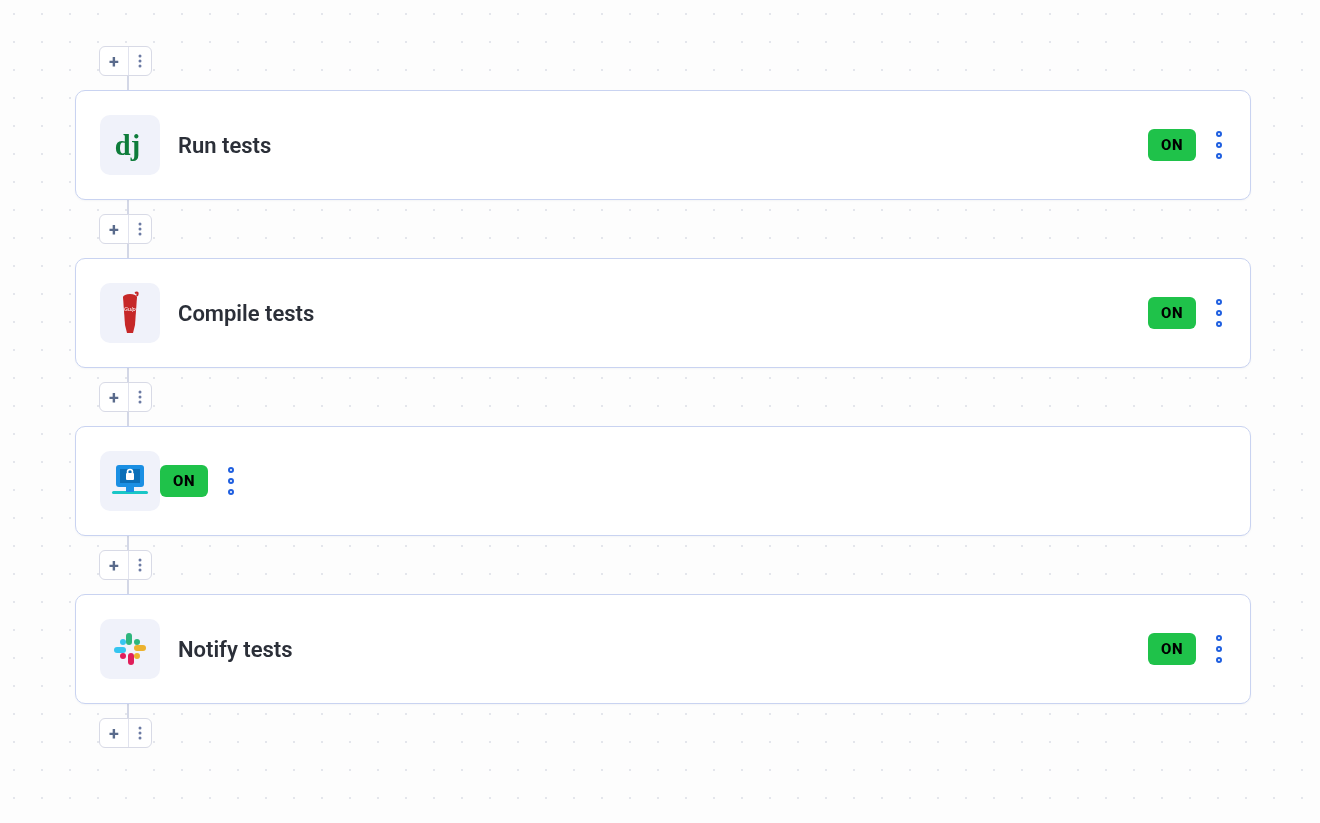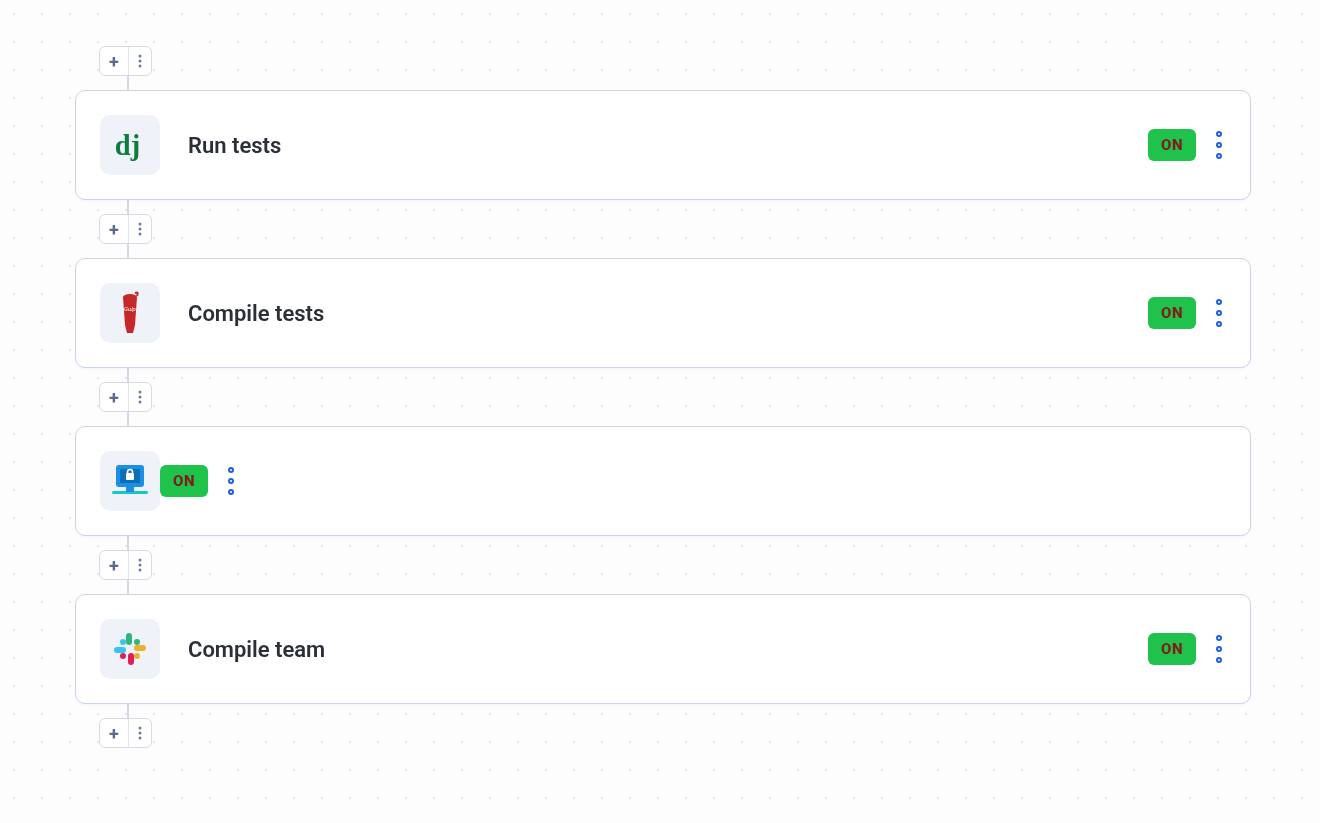--- a/index.html
+++ b/index.html
@@ -79,29 +79,29 @@
     width: 60px;
     height: 60px;
     border-radius: 10px;
     background: #f0f2fa;
     display: flex;
     align-items: center;
     justify-content: center;
     flex-shrink: 0;
   }
   .step-title {
-    margin-left: 28px;
+    margin-left: 18px;
     font-size: 22px;
     font-weight: 600;
     color: #2b2f38;
     flex: 1;
   }
   .toggle {
     background: #1fc24a;
-    color: #7f1d1d;
+    color: #000000;
     font-weight: 800;
     font-size: 15px;
     letter-spacing: 0.5px;
     border-radius: 6px;
     padding: 7px 12px;
     min-width: 48px;
     text-align: center;
     cursor: pointer;
   }
   .drag-handle {
@@ -248,21 +248,21 @@
         <rect x="14" y="2" width="6" height="12" rx="3" fill="#2eb67d"></rect>
         <rect x="22" y="8" width="6" height="6" rx="3" fill="#2eb67d"></rect>
         <rect x="22" y="14" width="12" height="6" rx="3" fill="#ecb22e"></rect>
         <rect x="22" y="22" width="6" height="6" rx="3" fill="#ecb22e"></rect>
         <rect x="16" y="22" width="6" height="12" rx="3" fill="#e01e5a"></rect>
         <rect x="8" y="22" width="6" height="6" rx="3" fill="#e01e5a"></rect>
         <rect x="2" y="16" width="12" height="6" rx="3" fill="#36c5f0"></rect>
         <rect x="8" y="8" width="6" height="6" rx="3" fill="#36c5f0"></rect>
       </svg>
     </div>
-    <div class="step-title">Compile team</div>
+    <div class="step-title">Notify tests</div>
     <div class="toggle">ON</div>
     <div class="drag-handle">
         <span></span>
         <span></span>
         <span></span>
       </div>
   </div>
   <div class="vline"></div>
 
   

